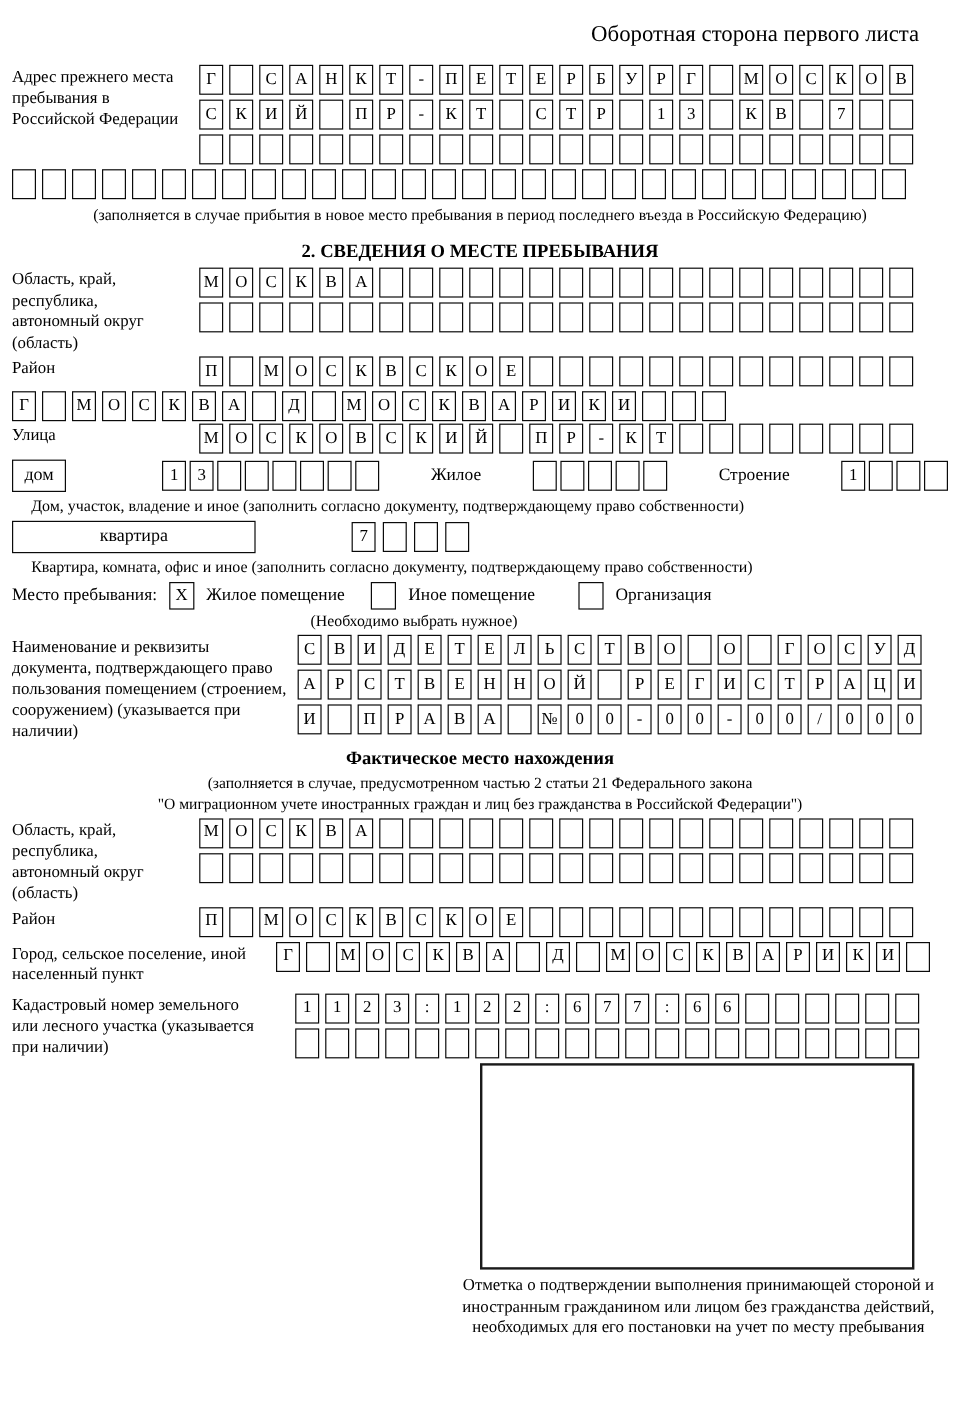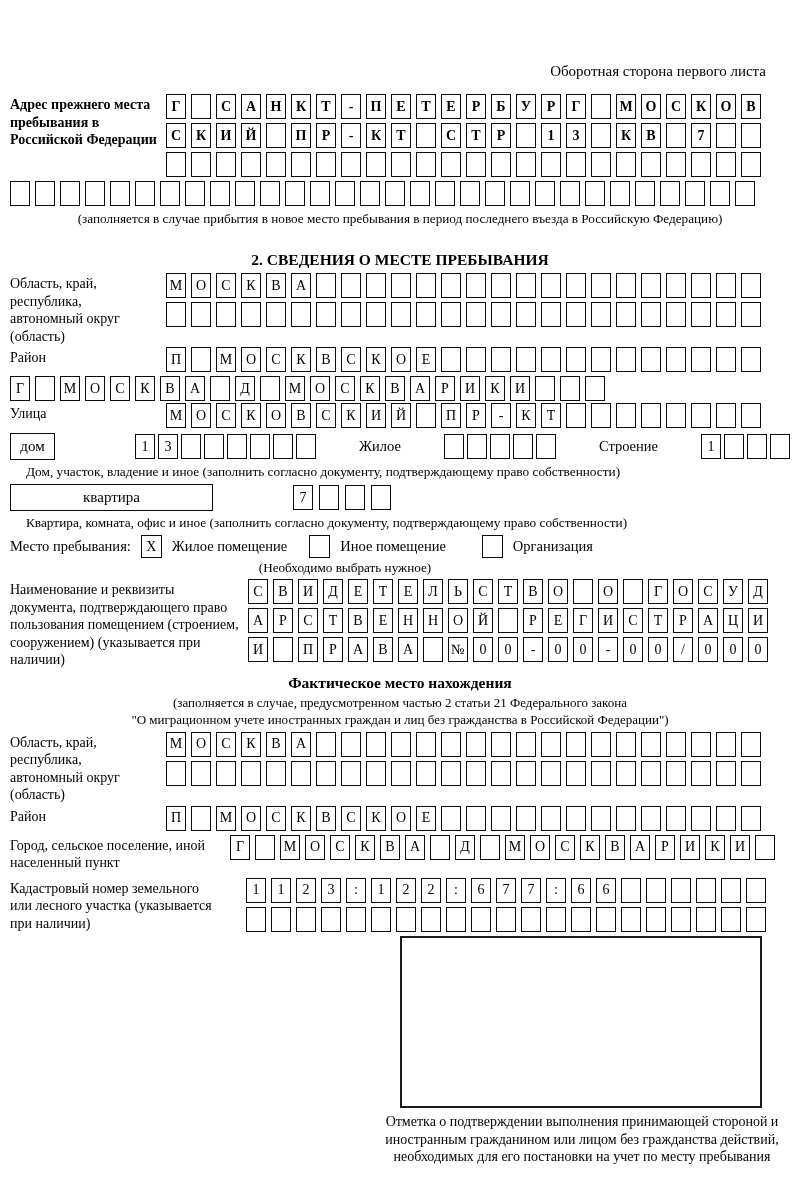--- a/index.html
+++ b/index.html
@@ -1,38 +1,38 @@
 <!DOCTYPE html>
 <html><head>
 <meta charset="utf-8">
 <style>
   html,body{margin:0;padding:0;background:#fff;}
   body{
     width:800px;height:1180px;overflow:hidden;color:#000;
     font-family:"Liberation Serif", serif;
   }
   .pad{padding:0 10px;}
-  .header-note{text-align:right;padding:36px 34px 0 0;font-size:15px;margin-top:27px;}
+  .header-note{text-align:right;padding:18px 34px 0 0;font-size:19px;}
   
   .cells{display:flex;gap:5px;}
   .cell{
     flex:0 0 auto;box-sizing:border-box;width:20px;height:25px;
     border:1.6px solid #0a0a0a;display:flex;align-items:center;justify-content:center;
     font-size:14px;line-height:1;background:#fff;
   }
   .rows{display:flex;flex-direction:column;gap:4px;}
   
   .frow{display:flex;align-items:flex-start;margin-top:4px;}
   .frow.tight{margin-top:2px;}
   .flabel{font-size:14px;line-height:1.25;padding-top:2px;box-sizing:border-box;padding-right:8px;}
   .lw150{flex:0 0 156px;}
   .lw220{flex:0 0 220px;}
   .lw238{flex:0 0 238px;}
   .center-note{text-align:center;font-size:13.2px;margin-top:5px;}
-  .sec-title{text-align:center;font-weight:bold;font-size:15.5px;margin-top:24px;}
+  .sec-title{text-align:center;font-weight:bold;font-size:15.5px;margin-top:14px;}
   .sub-note{text-align:center;font-size:13px;margin-top:3px;}
   .inline-row{display:flex;align-items:center;margin-top:5px;gap:36px;}
   .fill-box{
     box-sizing:border-box;border:1.7px solid #0a0a0a;height:27px;
     display:flex;align-items:center;justify-content:center;font-size:15px;background:#fff;
   }
   .house-box{width:182px;}
   .apt-box{width:203px;}
   .inline-label{font-size:14.5px;margin:0 7px;white-space:nowrap;}
   .gap8{width:8px;flex:0 0 auto;}
@@ -47,21 +47,21 @@
   .stay-note{margin-left:180px;width:330px;text-align:center;font-size:13.2px;margin-top:2px;}
   .mark-wrap{display:flex;flex-direction:column;align-items:flex-end;padding-right:38px;margin-top:4px;}
   .mark-box{width:362px;height:172px;border:2px solid #1a1a1a;box-sizing:border-box;background:#fff;}
   .mark-caption{width:412px;margin-right:-26px;text-align:center;font-size:14px;line-height:1.26;margin-top:5px;}
 </style>
 </head>
 <body>
 
 <div class="header-note">Оборотная сторона первого листа</div>
 
-<div class="pad frow" style="margin-top:14px;font-weight:bold;">
+<div class="pad frow" style="margin-top:14px;">
   <div class="flabel lw150">Адрес прежнего места пребывания в Российской Федерации</div>
   <div class="rows">
     <div class="cells">
         <span class="cell">Г</span>
         <span class="cell"></span>
         <span class="cell">С</span>
         <span class="cell">А</span>
         <span class="cell">Н</span>
         <span class="cell">К</span>
         <span class="cell">Т</span>

